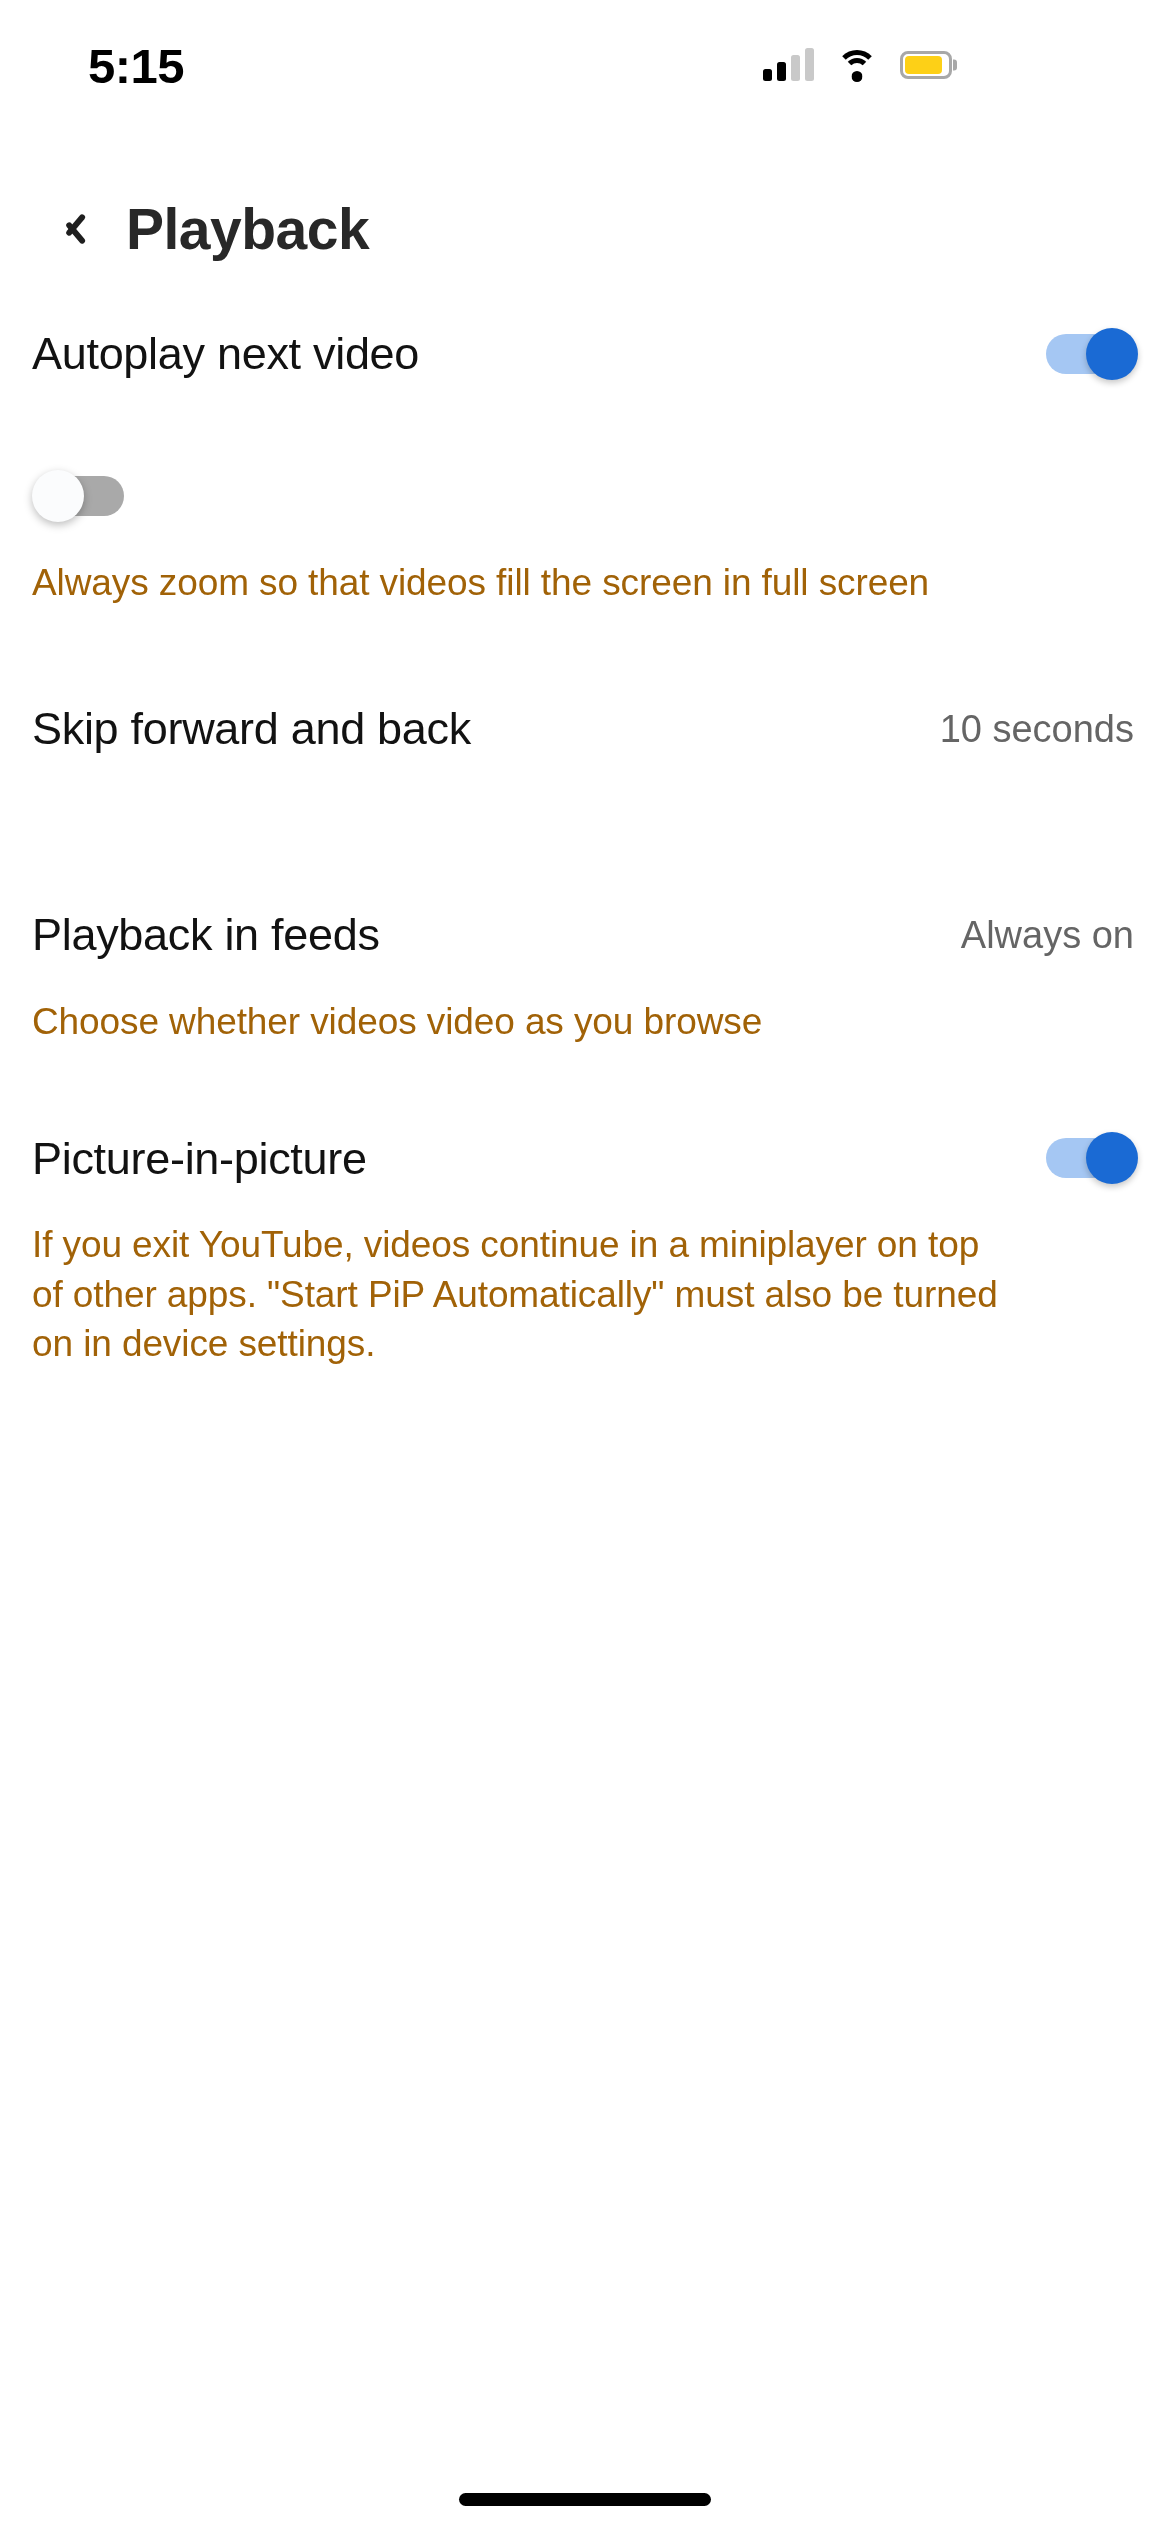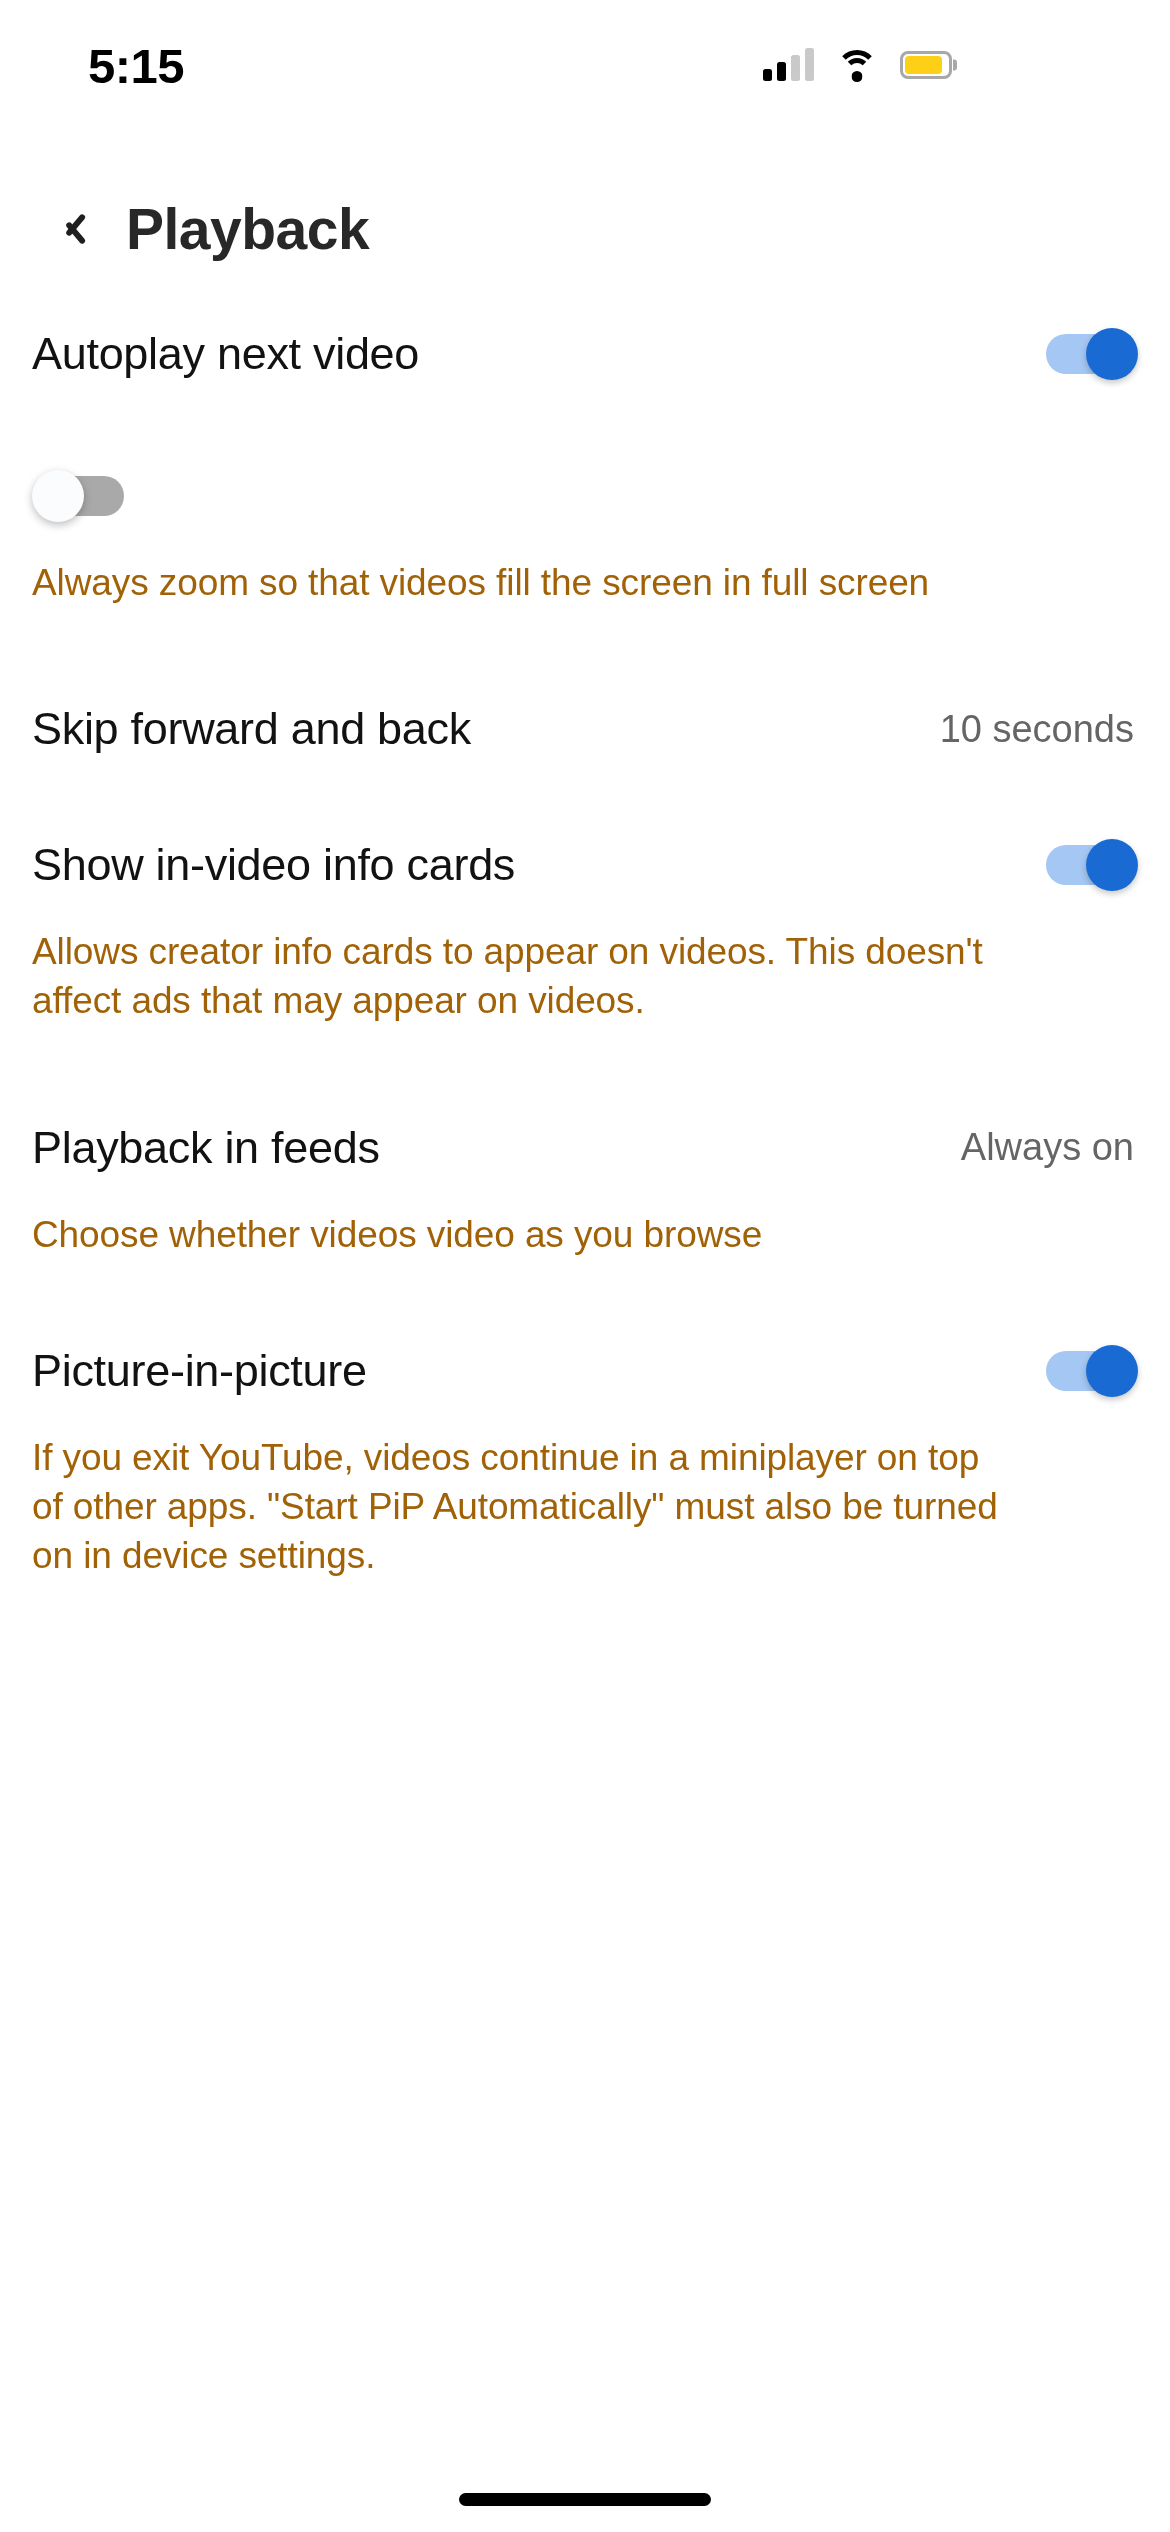--- a/index.html
+++ b/index.html
@@ -190,31 +190,20 @@
 
     <div class="row">
       <div class="row-main">
         <div class="row-label">Skip forward and back</div>
         <div class="row-value">10 seconds</div>
       </div>
     </div>
 
     <div class="sp-40"></div>
 
-    <div class="row">
-      <div class="row-main">
-        <div class="row-label">Show in-video info cards</div>
-        <div class="toggle on">
-          <div class="track"></div>
-          <div class="thumb"></div>
-        </div>
-      </div>
-      <div class="sp-14"></div>
-      <div class="row-sub">Allows creator info cards to appear on videos. This doesn't affect ads that may appear on videos.</div>
-    </div>
 
     <div class="sp-70"></div>
 
     <div class="row">
       <div class="row-main">
         <div class="row-label">Playback in feeds</div>
         <div class="row-value">Always on</div>
       </div>
       <div class="sp-14"></div>
       <div class="row-sub">Choose whether videos video as you browse</div>

